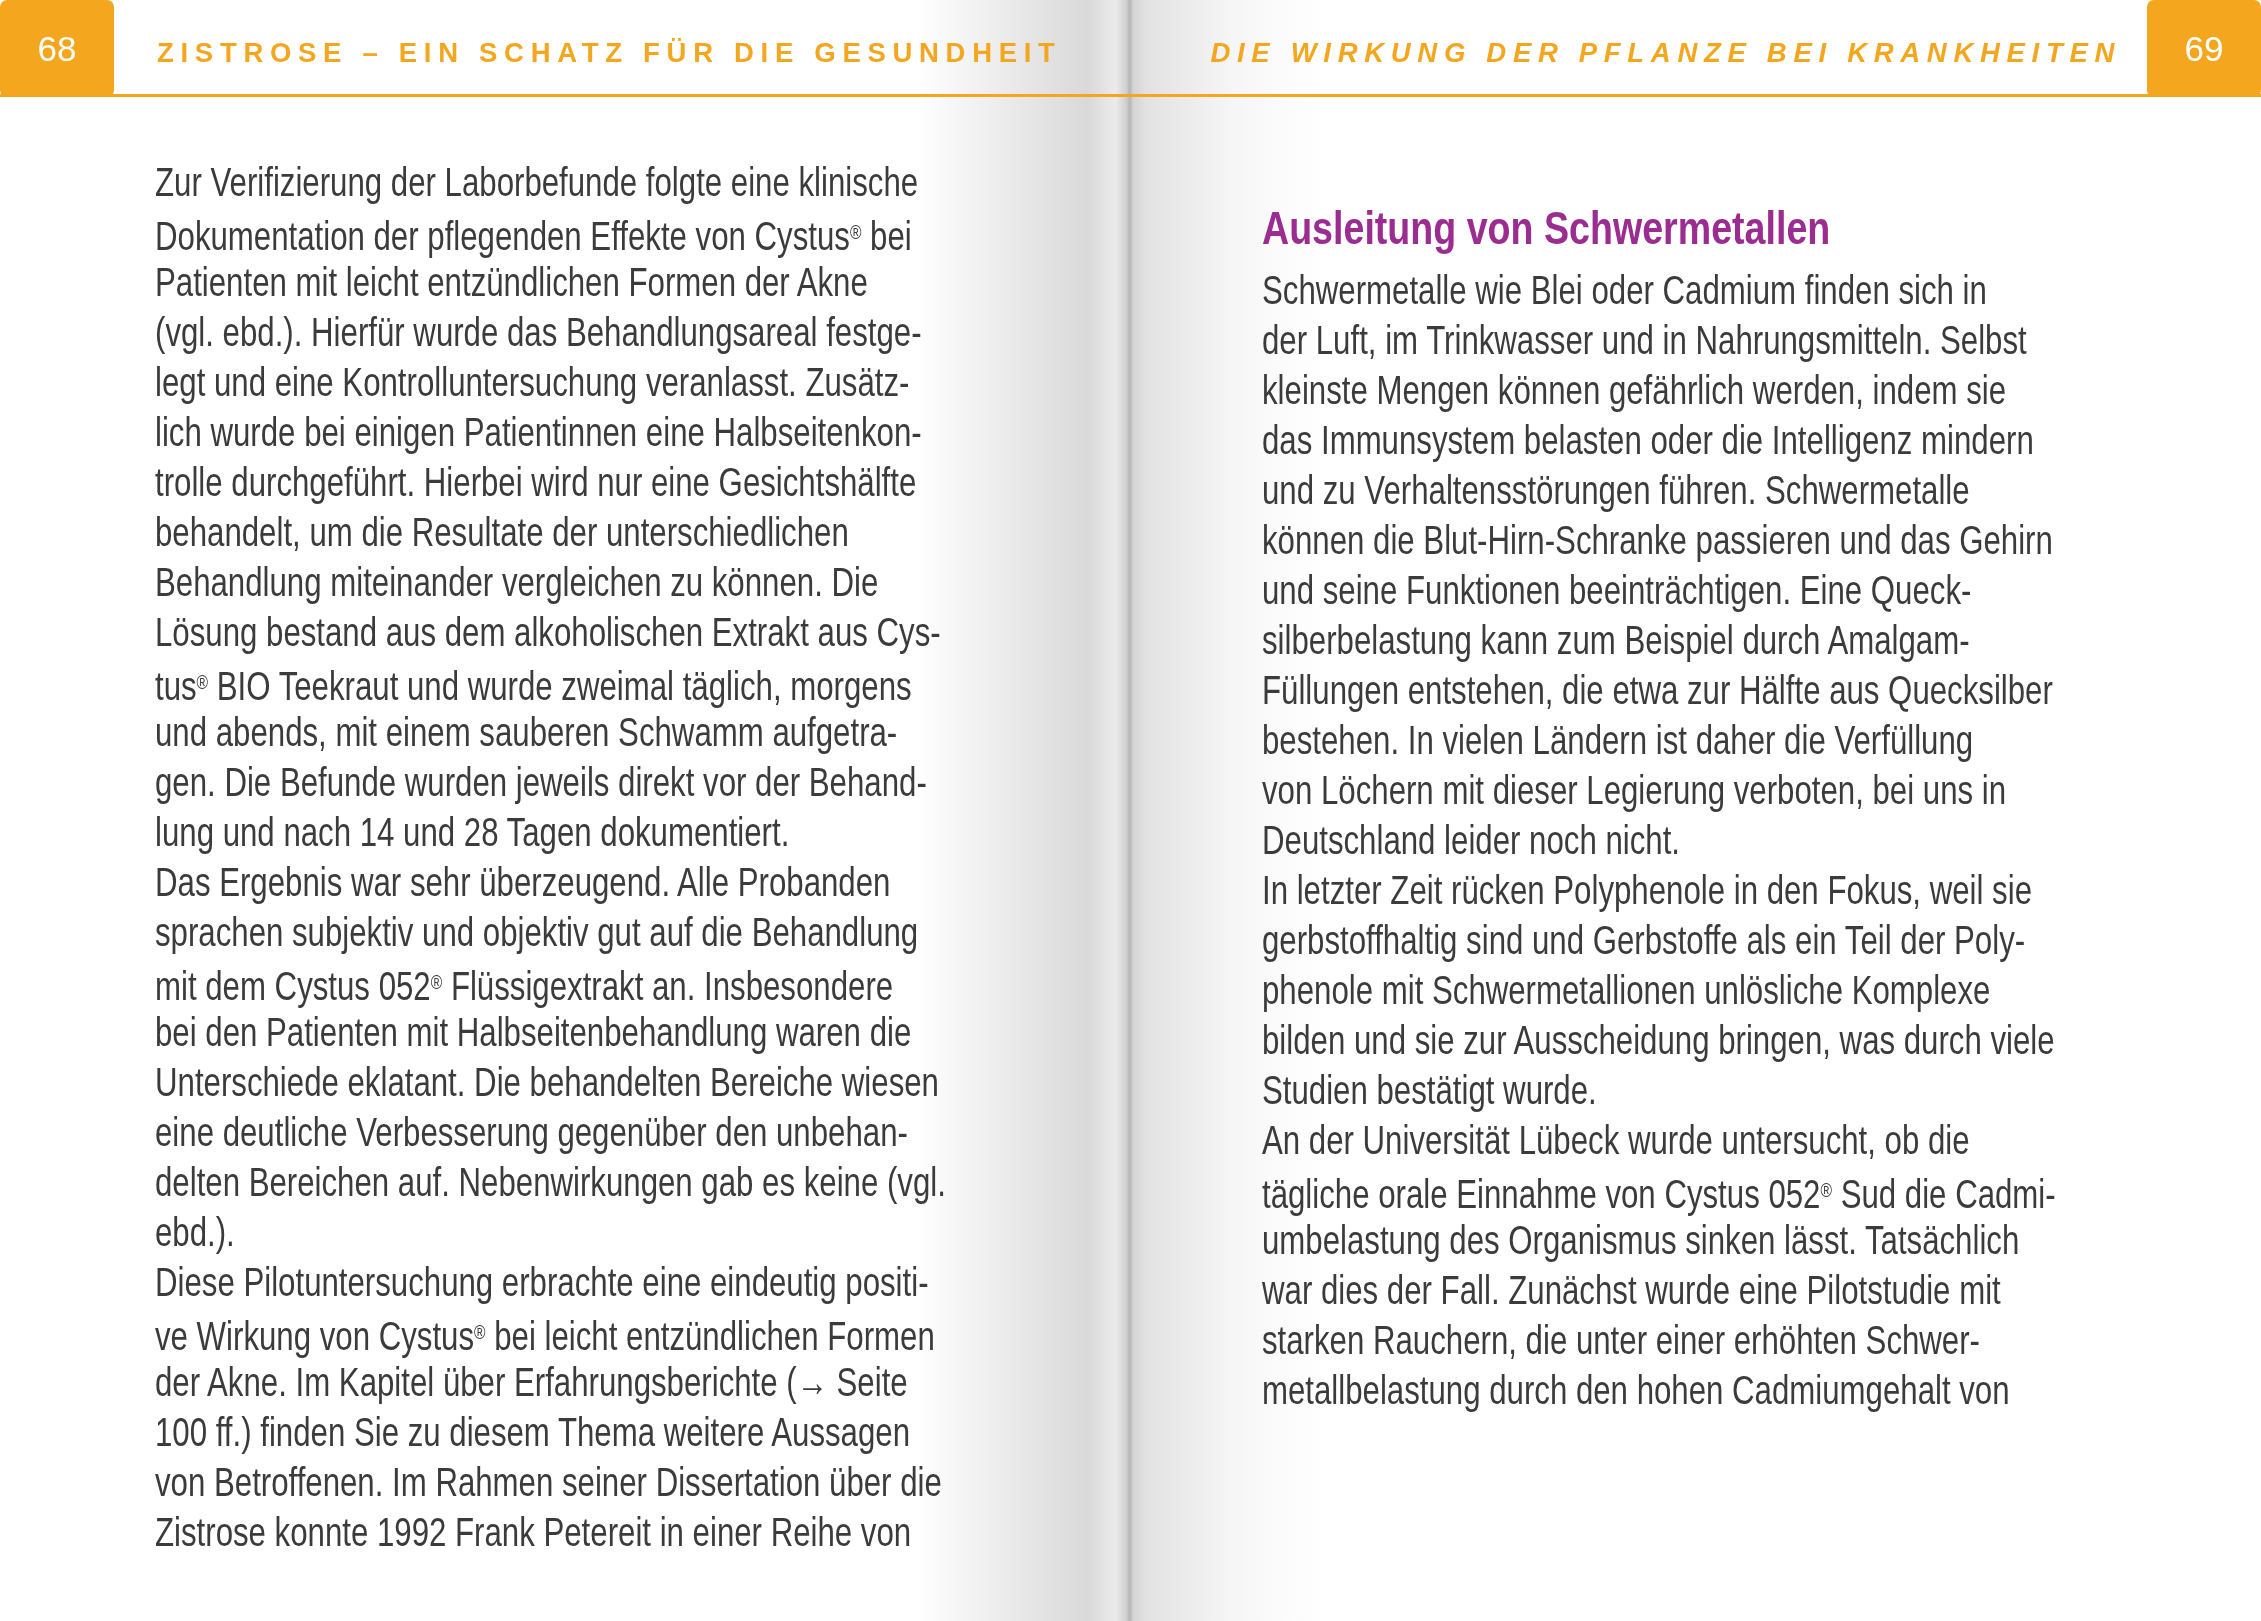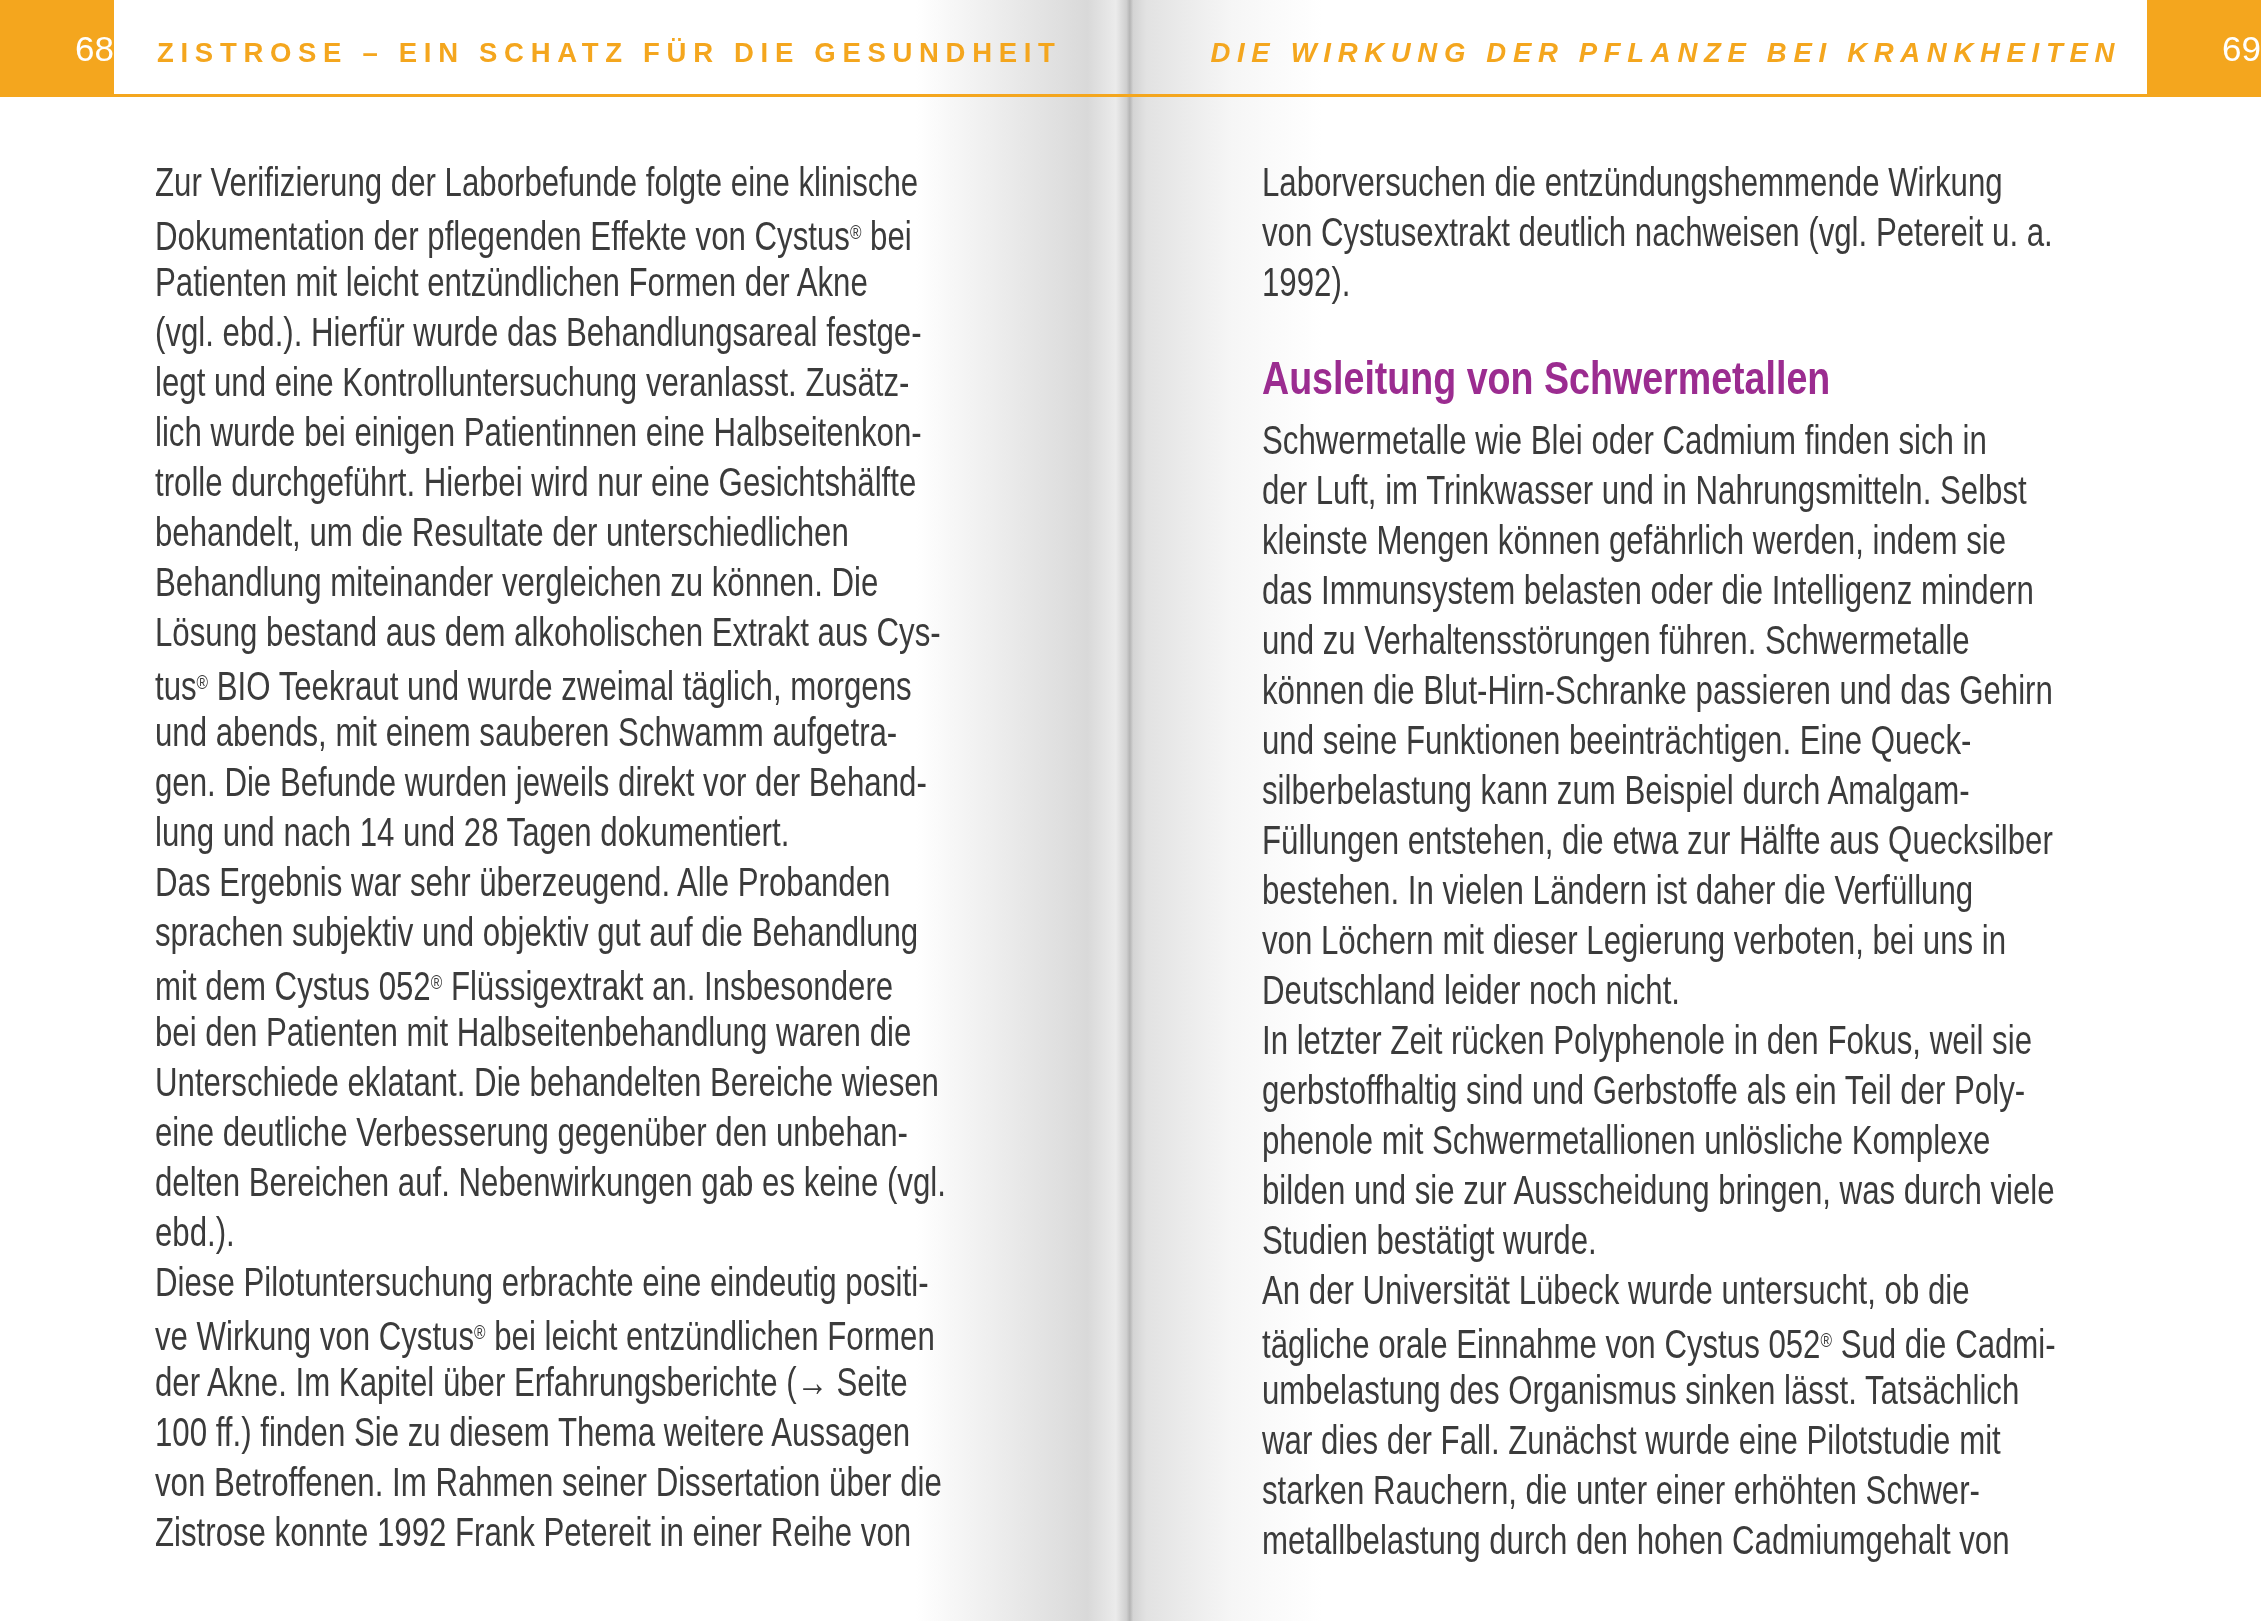--- a/index.html
+++ b/index.html
@@ -23,22 +23,22 @@
       #cfcfcf 49.82%,
       #b5b5b5 49.97%,
       #d4d4d4 50.12%,
       #e2e2e2 50.7%,
       #f6f6f6 54.5%,
       #ffffff 58.5%, #ffffff 100%);
   }
   .badge{
     position:absolute;top:0;width:114px;height:97px;
     background:var(--orange);color:#ffffff;
-    display:flex;align-items:center;justify-content:flex-end;
-    font-size:35px;font-weight:500;
+    display:flex;align-items:center;justify-content:center;
+    font-size:35px;font-weight:500;border-radius:7px;
   }
   .badge-left{left:0;}
   .badge-right{right:0;margin-left:30px;}
   .header-rule{
     position:absolute;top:94px;left:0;right:0;height:3.3px;
     background:var(--orange);
   }
   .running-head{
     position:absolute;top:0;height:106px;
     display:flex;align-items:center;
@@ -110,25 +110,20 @@
     <div class="line">ebd.).</div>
     <div class="line">Diese Pilotuntersuchung erbrachte eine eindeutig positi-</div>
     <div class="line">ve Wirkung von Cystus<sup>®</sup> bei leicht entzündlichen Formen</div>
     <div class="line">der Akne. Im Kapitel über Erfahrungsberichte (→ Seite</div>
     <div class="line">100 ff.) finden Sie zu diesem Thema weitere Aussagen</div>
     <div class="line">von Betroffenen. Im Rahmen seiner Dissertation über die</div>
     <div class="line">Zistrose konnte 1992 Frank Petereit in einer Reihe von</div>
   </div>
 
 <div class="text-column col-right">
-  <div>
-      <div class="line">Laborversuchen die entzündungshemmende Wirkung</div>
-      <div class="line">von Cystusextrakt deutlich nachweisen (vgl. Petereit u. a.</div>
-      <div class="line">1992).</div>
-    </div>
   <div class="section-heading">Ausleitung von Schwermetallen</div>
   <div>
       <div class="line">Schwermetalle wie Blei oder Cadmium finden sich in</div>
       <div class="line">der Luft, im Trinkwasser und in Nahrungsmitteln. Selbst</div>
       <div class="line">kleinste Mengen können gefährlich werden, indem sie</div>
       <div class="line">das Immunsystem belasten oder die Intelligenz mindern</div>
       <div class="line">und zu Verhaltensstörungen führen. Schwermetalle</div>
       <div class="line">können die Blut-Hirn-Schranke passieren und das Gehirn</div>
       <div class="line">und seine Funktionen beeinträchtigen. Eine Queck-</div>
       <div class="line">silberbelastung kann zum Beispiel durch Amalgam-</div>

